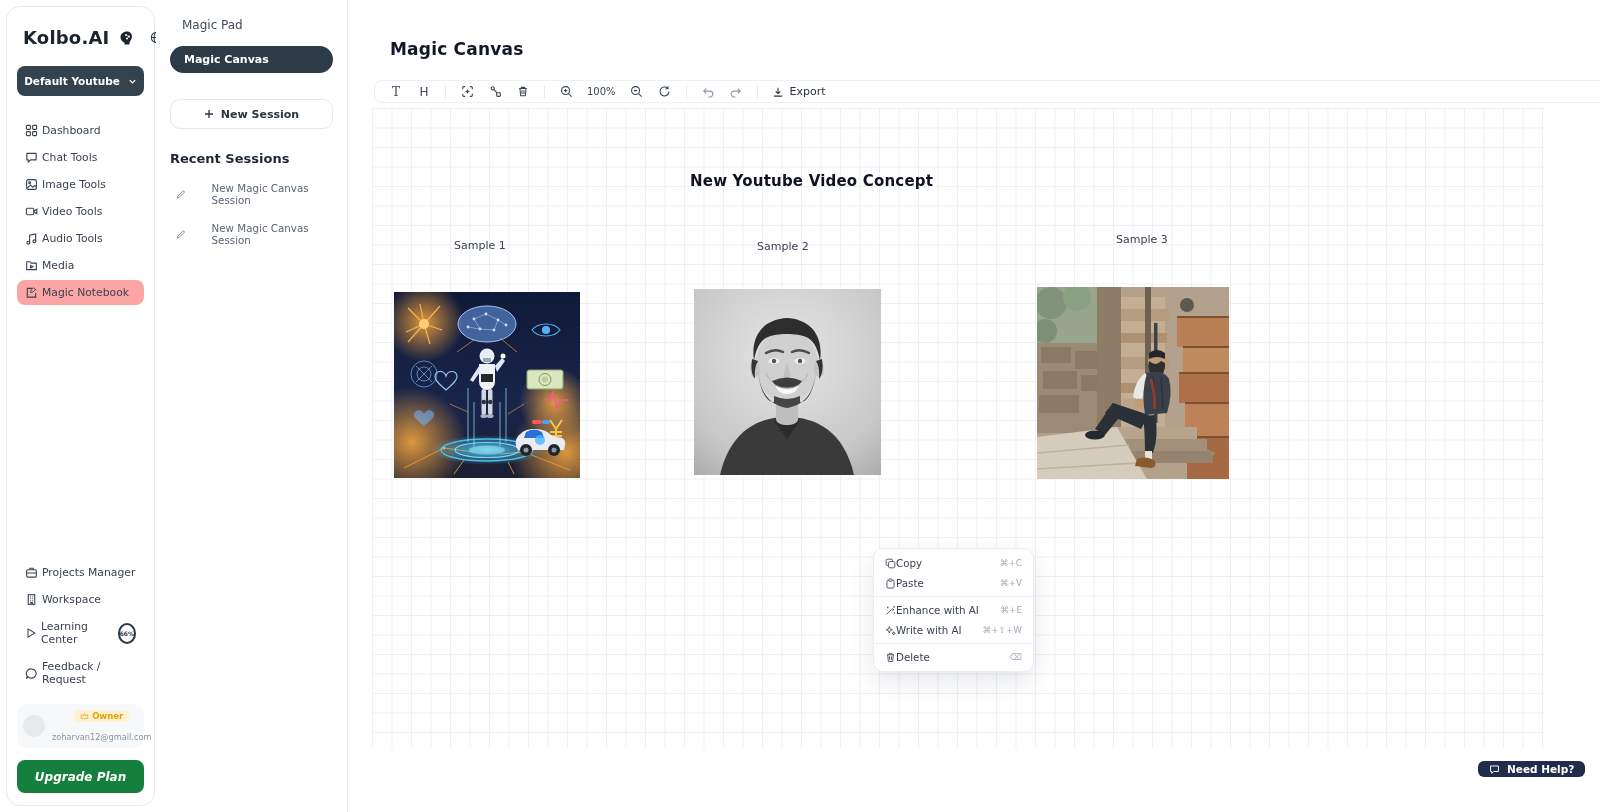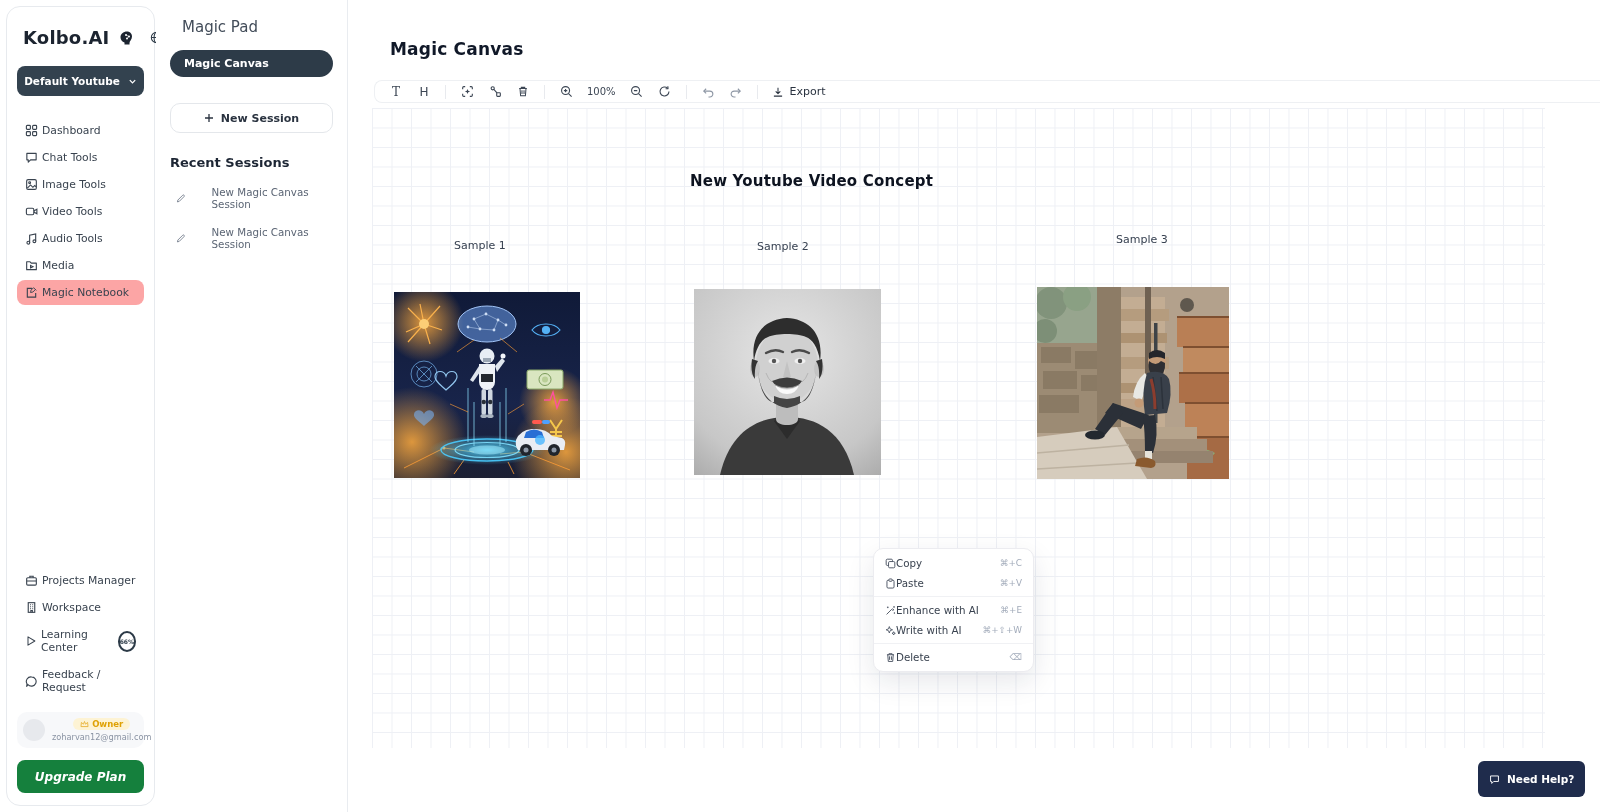--- a/index.html
+++ b/index.html
@@ -23,32 +23,32 @@
     font-size:10.8px; color:#39434f; border-radius:8px; cursor:pointer; }
   .nav-item .ni-icon { color:#39434f; flex:0 0 auto; }
   .nav-item.active { background:#fca5a5; }
   .flex-spacer { flex:1; }
   .badge-circle { width:21px; height:21px; border-radius:50%; border:2px solid #2c3a47;
     display:flex; align-items:center; justify-content:center; font-size:6px;
     font-weight:700; color:#2c3a47; margin-left:2px; }
   .user-card { margin-top:12px; background:#f7f8fa; border-radius:10px;
     padding:6px 6px; display:flex; align-items:center; gap:7px; cursor:pointer; }
   .avatar { width:22px; height:22px; border-radius:50%; background:#e7e9ed; flex:0 0 auto; }
-  .user-col { display:flex; flex-direction:column; align-items:center; gap:2px; flex:1; }
+  .user-col { display:flex; flex-direction:column; align-items:center; gap:10px; flex:1; }
   .owner-badge { background:#fdf3d4; border-radius:8px; padding:1px 7px;
     font-size:8.5px; font-weight:700; color:#dfa104; display:flex; align-items:center; gap:3px; }
   .user-email { font-size:8.2px; color:#8a93a3; }
   .upgrade-btn { margin-top:12px; height:33px; background:#15803d; border-radius:8px;
     color:#fff; font-size:12px; font-weight:700; display:flex; align-items:center;
     justify-content:center; cursor:pointer;font-style:italic; }
 
   
   #session-panel { position:absolute; left:156px; top:0; width:192px; height:812px;
     background:#fff; border-right:1px solid #e9ecf0; padding:16px 14px; }
-  .pad-tab { font-size:15px; color:#424c59; padding:2px 12px; cursor:pointer; }
+  .pad-tab { font-size:12px; color:#424c59; padding:2px 12px; cursor:pointer; }
   .canvas-tab { margin-top:12px; height:27px; background:#2d3b48; border-radius:16px;
     display:flex; align-items:center; padding:0 14px; color:#fff; font-size:11px;
     font-weight:600; cursor:pointer; }
   .new-session-btn { margin-top:26px; height:30px; background:#fff;
     border:1px solid #e4e7eb; border-radius:10px; display:flex; align-items:center;
     justify-content:center; gap:7px; font-size:11px; font-weight:600; color:#2a3340;
     cursor:pointer; }
   .recent-header { margin-top:22px; font-size:13px; font-weight:700; color:#1d2634; }
   .session-list { margin-top:16px; display:flex; flex-direction:column; gap:16px; }
   .session-item { display:flex; align-items:center; gap:26px; font-size:10.3px;
@@ -86,21 +86,21 @@
     background:#fff; border:1px solid #ececf0; border-radius:10px;
     box-shadow:0 10px 28px rgba(20,30,55,.10); padding:4px 0; z-index:5; }
   .cm-item { display:flex; align-items:center; height:20px;
     padding:0 11px; cursor:pointer; }
   .cm-icon { color:#4a5362; flex:0 0 auto; }
   .cm-label { font-size:10.3px; color:#39424f; flex:1; }
   .cm-shortcut { font-size:8.8px; color:#a2abba; }
   .cm-div { height:1px; background:#f0f1f4; margin:3px 0; }
 
   
-  #help-btn { position:absolute; left:1478px; top:761px; height:36px;
+  #help-btn { position:absolute; left:1478px; top:761px; height:16px;
     background:#1f2c4c; border-radius:6px; display:flex; align-items:center;
     gap:7px; padding:0 11px; color:#fff; font-size:10.5px; font-weight:700;
     cursor:pointer; }
 </style>
 </head>
 <body>
 
 <div id="sidebar">
   <div class="logo-row">
     <span class="logo-text">Kolbo.AI</span>

